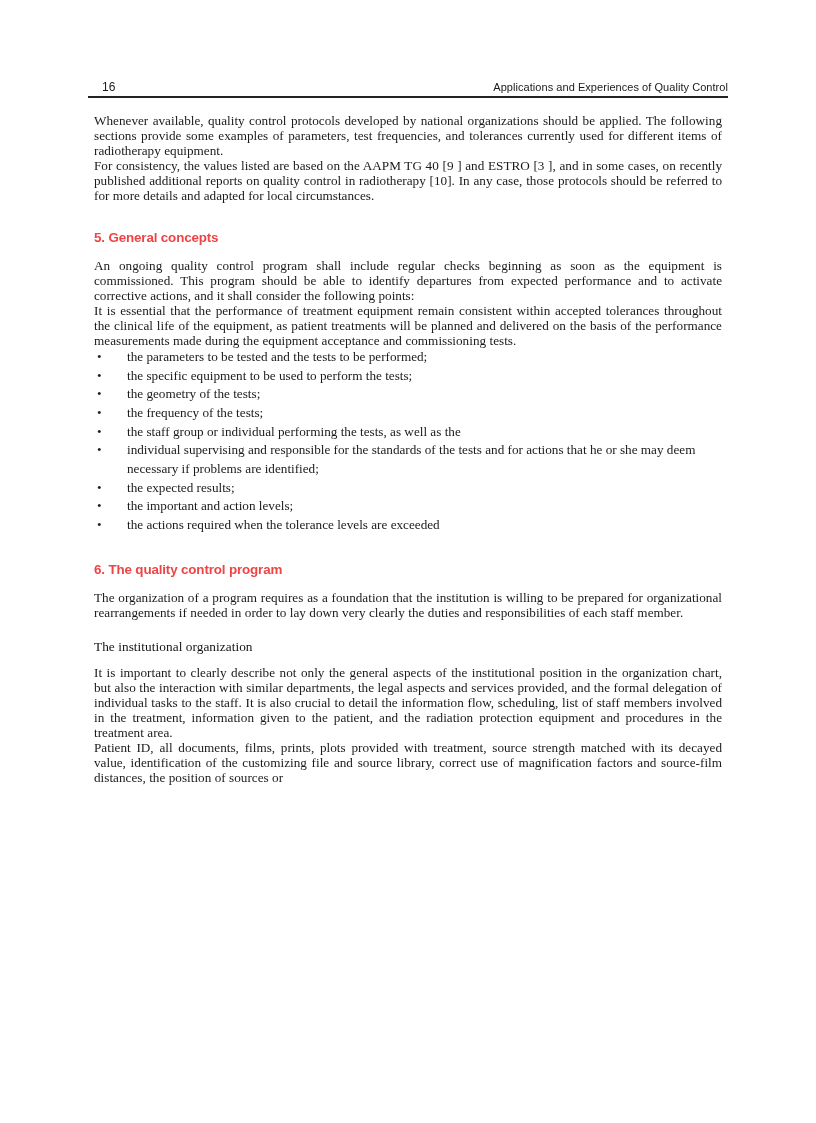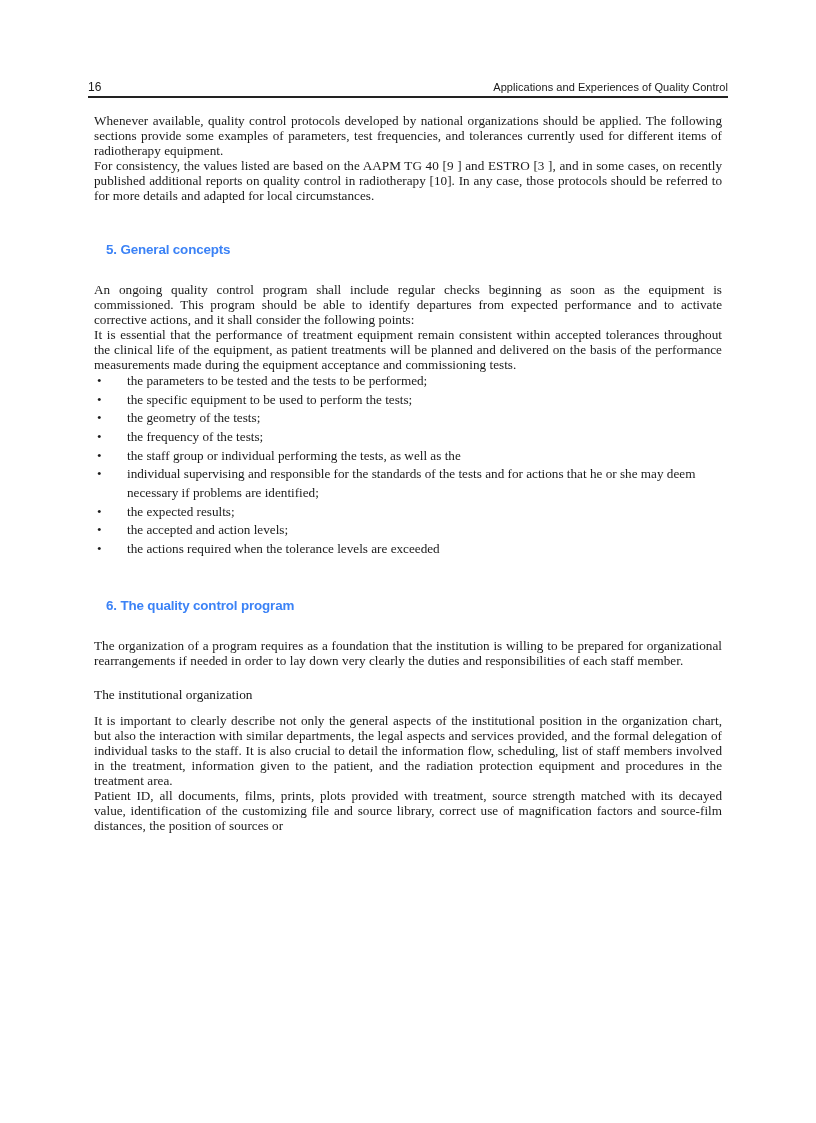--- a/index.html
+++ b/index.html
@@ -33,20 +33,21 @@
     align-items: flex-end;
     justify-content: space-between;
     font-family: "Liberation Sans", "DejaVu Sans", sans-serif;
     font-size: 11.5px;
     line-height: 14px;
     color: #1a1a1a;
   }
   .running-head .folio {
     font-size: 12px;
     letter-spacing: 0.1px;
+    margin-left: 14px;
   }
   .running-head .book-title {
     font-size: 11px;
     letter-spacing: 0.05px;
   }
   .head-rule {
     position: absolute;
     left: 88px;
     top: 96px;
     width: 640px;
@@ -66,27 +67,27 @@
     margin: 0;
     text-align: justify;
     text-justify: inter-word;
     font-size: 13.2px;
     line-height: 15px;
     letter-spacing: 0.01px;
     word-spacing: 0.1px;
   }
 
   h2.section-heading {
-    margin: 12px;
+    margin: 0;
     font-family: "Liberation Sans", "DejaVu Sans", sans-serif;
     font-weight: bold;
     font-size: 13.4px;
     line-height: 16px;
     letter-spacing: -0.15px;
-    color: #3b82f6;
+    color: #ef4444;
   }
 
   h3.sub-heading {
     margin: 0;
     font-family: "Liberation Serif", "DejaVu Serif", serif;
     font-weight: normal;
     font-size: 13.3px;
     line-height: 17px;
     letter-spacing: 0.05px;
     color: #141414;
@@ -143,21 +144,21 @@
     <p class="body">It is essential that the performance of treatment equipment remain consistent within accepted tolerances throughout the clinical life of the equipment, as patient treatments will be planned and delivered on the basis of the performance measurements made during the equipment acceptance and commissioning tests.</p>
 
     <ul class="bullets">
       <li><span class="dot">•</span><span>the parameters to be tested and the tests to be performed;</span></li>
       <li><span class="dot">•</span><span>the specific equipment to be used to perform the tests;</span></li>
       <li><span class="dot">•</span><span>the geometry of the tests;</span></li>
       <li><span class="dot">•</span><span>the frequency of the tests;</span></li>
       <li><span class="dot">•</span><span>the staff group or individual performing the tests, as well as the</span></li>
       <li><span class="dot">•</span><span>individual supervising and responsible for the standards of the tests and for actions that he or she may deem necessary if problems are identified;</span></li>
       <li><span class="dot">•</span><span>the expected results;</span></li>
-      <li><span class="dot">•</span><span>the accepted and action levels;</span></li>
+      <li><span class="dot">•</span><span>the important and action levels;</span></li>
       <li><span class="dot">•</span><span>the actions required when the tolerance levels are exceeded</span></li>
     </ul>
 
     <div class="gap-before-h2"></div>
     <h2 class="section-heading">6. The quality control program</h2>
     <div class="gap-after-h2"></div>
 
     <p class="body">The organization of a program requires as a foundation that the institution is willing to be prepared for organizational rearrangements if needed in order to lay down very clearly the duties and responsibilities of each staff member.</p>
 
     <div class="gap-before-h3"></div>

